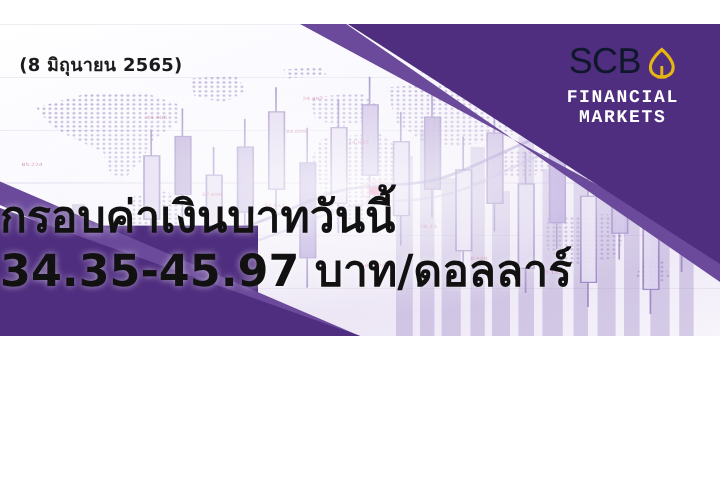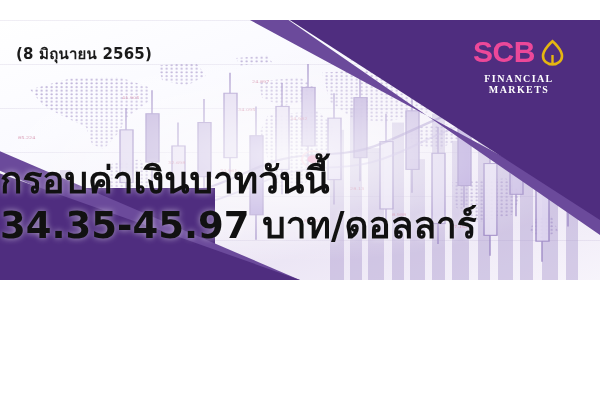--- a/index.html
+++ b/index.html
@@ -129,35 +129,35 @@
     text-align: center;
     width: 118px;
   }
   .logo-row {
     display: flex;
     align-items: center;
     justify-content: center;
     gap: 5px;
   }
   .logo-word {
-    color: #ec4899;
+    color: #0f172a;
     font-size: 30px;
-    font-weight: bold;
+    font-weight: normal;
     letter-spacing: -0.5px;
     line-height: 1;
     font-family: "Liberation Sans", sans-serif;
   }
   .logo-mark svg { display: block; }
   .logo-sub {
     margin-top: 6px;
     color: #ffffff;
-    font-size: 10px;
+    font-size: 15px;
     font-weight: bold;
     letter-spacing: 1.4px;
-    font-family: Liberation Serif, serif;
+    font-family: Liberation Mono, monospace;
   }
 
   
   .headline {
     position: absolute;
     left: 0; right: 0;
     top: 140px;
     text-align: left;
     color: #111111;
     font-weight: bold;

